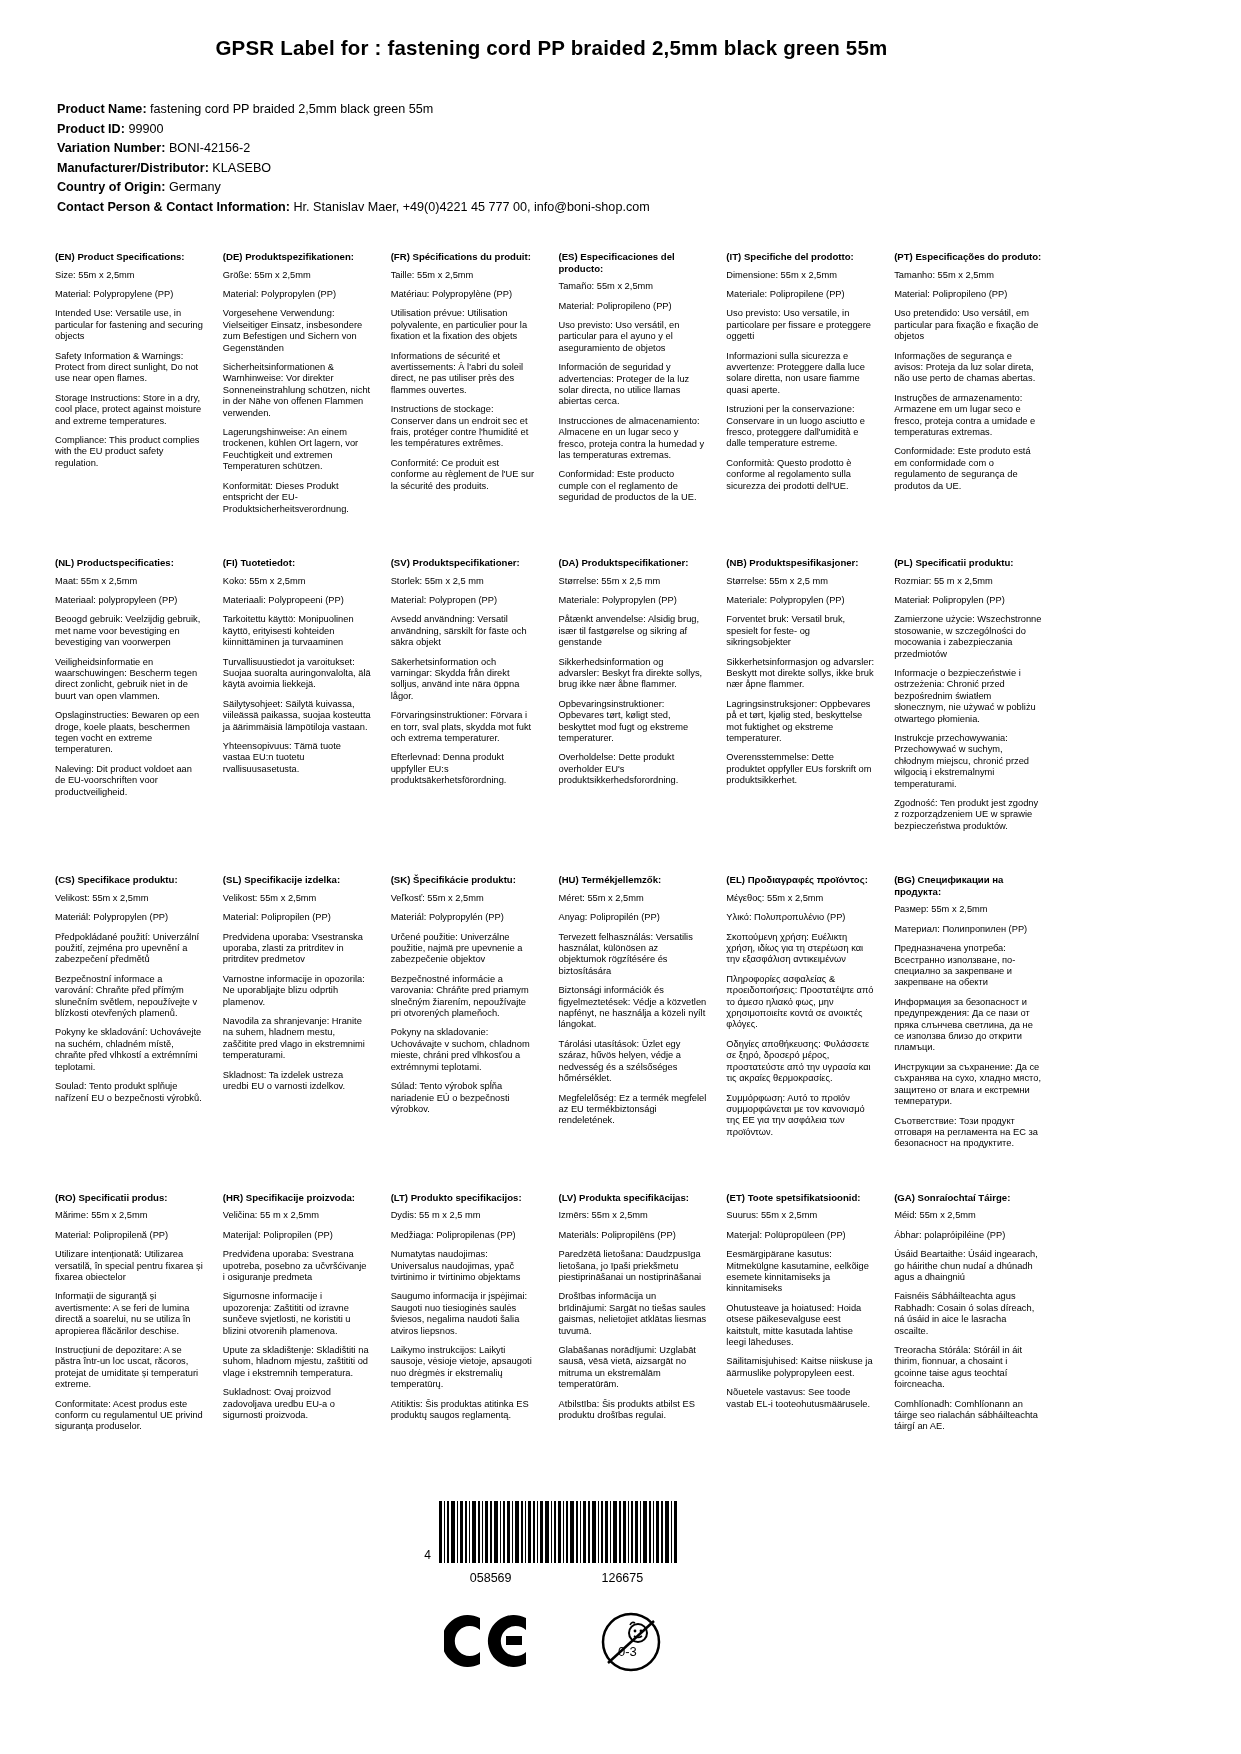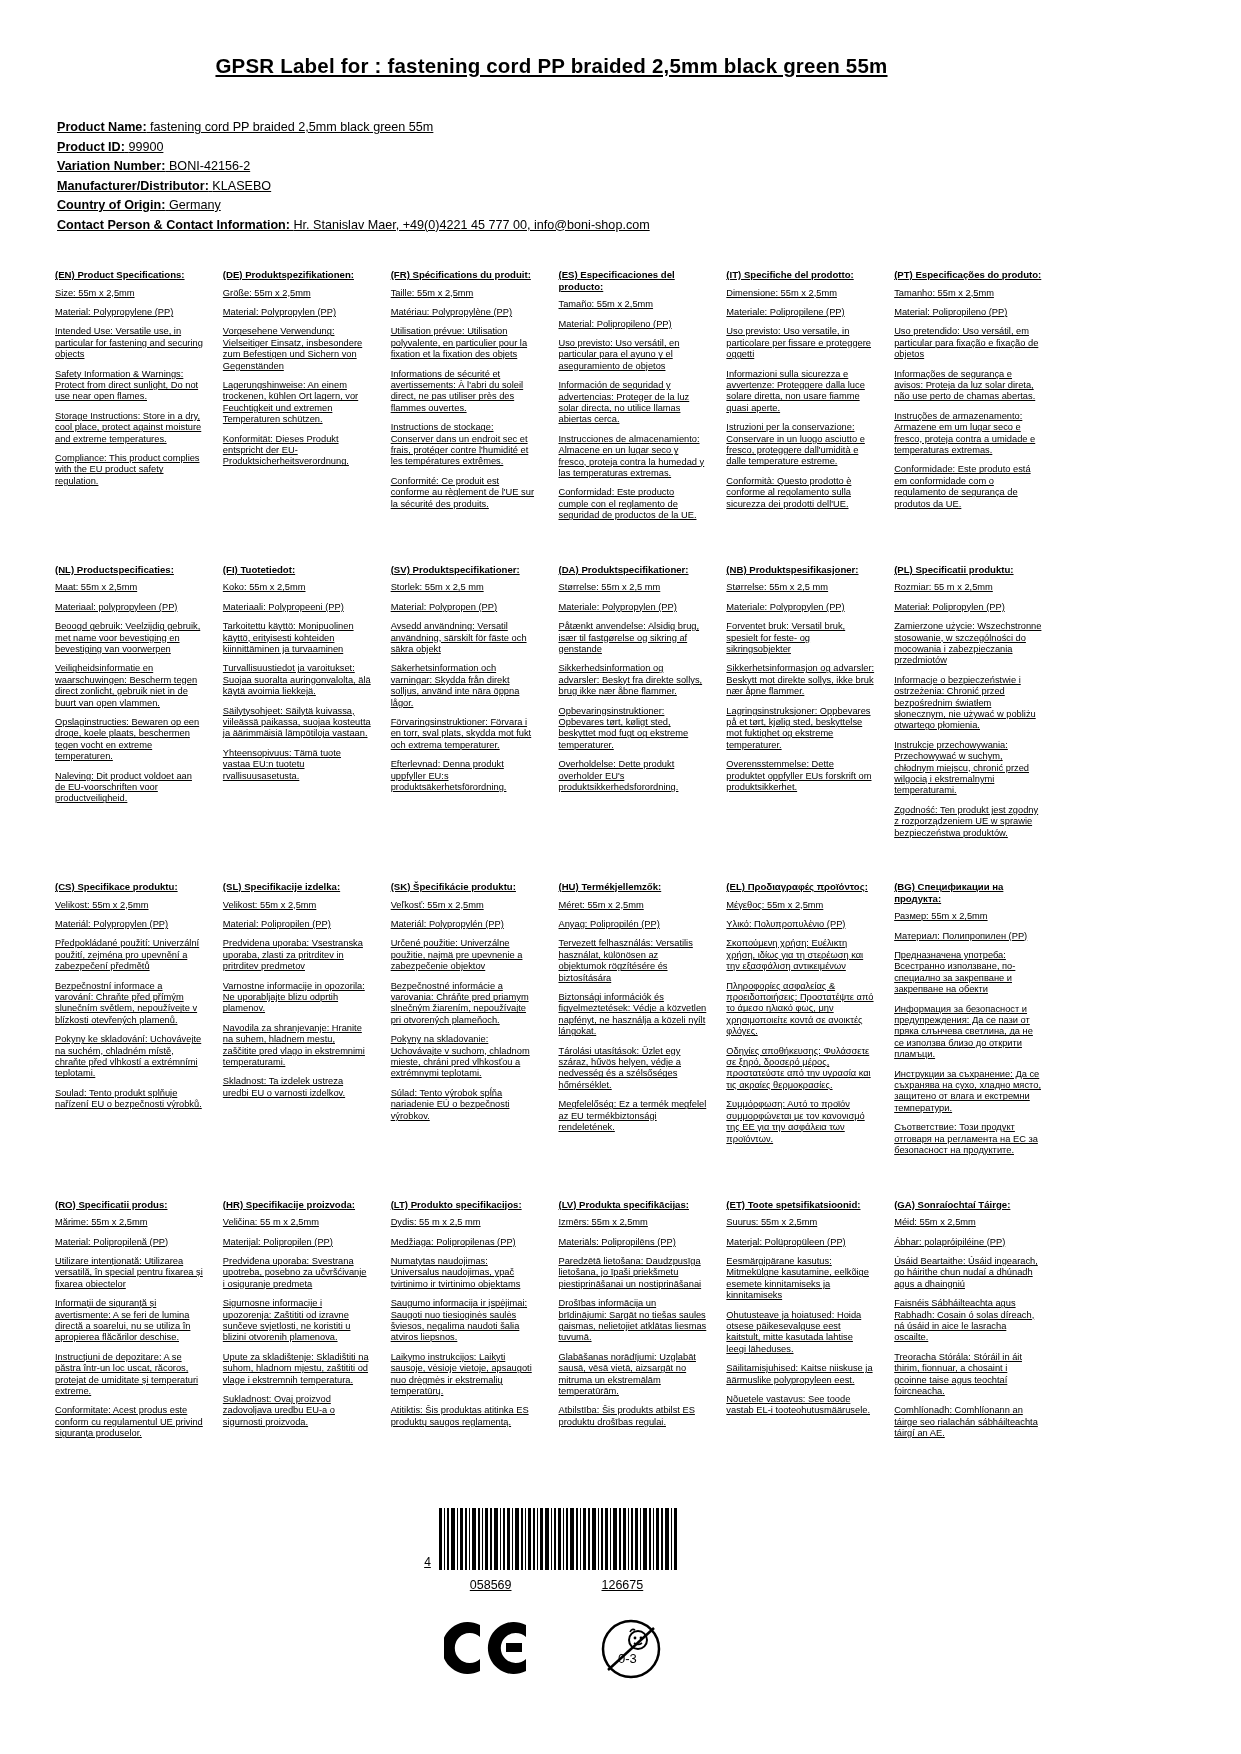--- a/index.html
+++ b/index.html
@@ -7,23 +7,22 @@
   body {
     width: 1241px;
     min-height: 1754px;
     background: #ffffff;
     font-family: "Liberation Sans", sans-serif;
     color: #000000;
   }
   .page {
     width: 1103px;
     min-height: 1754px;
-    padding: 44px 55px 20px 55px;
+    padding: 26px 55px 20px 55px;
     position: relative;
-    text-decoration: underline;
   }
   .doc-title {
     text-align: center;
     font-size: 20.5px;
     font-weight: bold;
     letter-spacing: 0.2px;
     margin: 10px 0 40px 0;
   }
   .meta { margin: 0 0 34px 2px; }
   .meta-row {
@@ -145,20 +144,21 @@
       <p>Intended Use: Versatile use, in particular for fastening and securing objects</p>
       <p>Safety Information &amp; Warnings: Protect from direct sunlight, Do not use near open flames.</p>
       <p>Storage Instructions: Store in a dry, cool place, protect against moisture and extreme temperatures.</p>
       <p>Compliance: This product complies with the EU product safety regulation.</p>
     </div>
     <div class="cell">
       <h4>(DE) Produktspezifikationen:</h4>
       <p>Größe: 55m x 2,5mm</p>
       <p>Material: Polypropylen (PP)</p>
       <p>Vorgesehene Verwendung: Vielseitiger Einsatz, insbesondere zum Befestigen und Sichern von Gegenständen</p>
+      <p>Sicherheitsinformationen &amp; Warnhinweise: Vor direkter Sonneneinstrahlung schützen, nicht in der Nähe von offenen Flammen verwenden.</p>
       <p>Lagerungshinweise: An einem trockenen, kühlen Ort lagern, vor Feuchtigkeit und extremen Temperaturen schützen.</p>
       <p>Konformität: Dieses Produkt entspricht der EU-Produktsicherheitsverordnung.</p>
     </div>
     <div class="cell">
       <h4>(FR) Spécifications du produit:</h4>
       <p>Taille: 55m x 2,5mm</p>
       <p>Matériau: Polypropylène (PP)</p>
       <p>Utilisation prévue: Utilisation polyvalente, en particulier pour la fixation et la fixation des objets</p>
       <p>Informations de sécurité et avertissements: À l'abri du soleil direct, ne pas utiliser près des flammes ouvertes.</p>
       <p>Instructions de stockage: Conserver dans un endroit sec et frais, protéger contre l'humidité et les températures extrêmes.</p>

